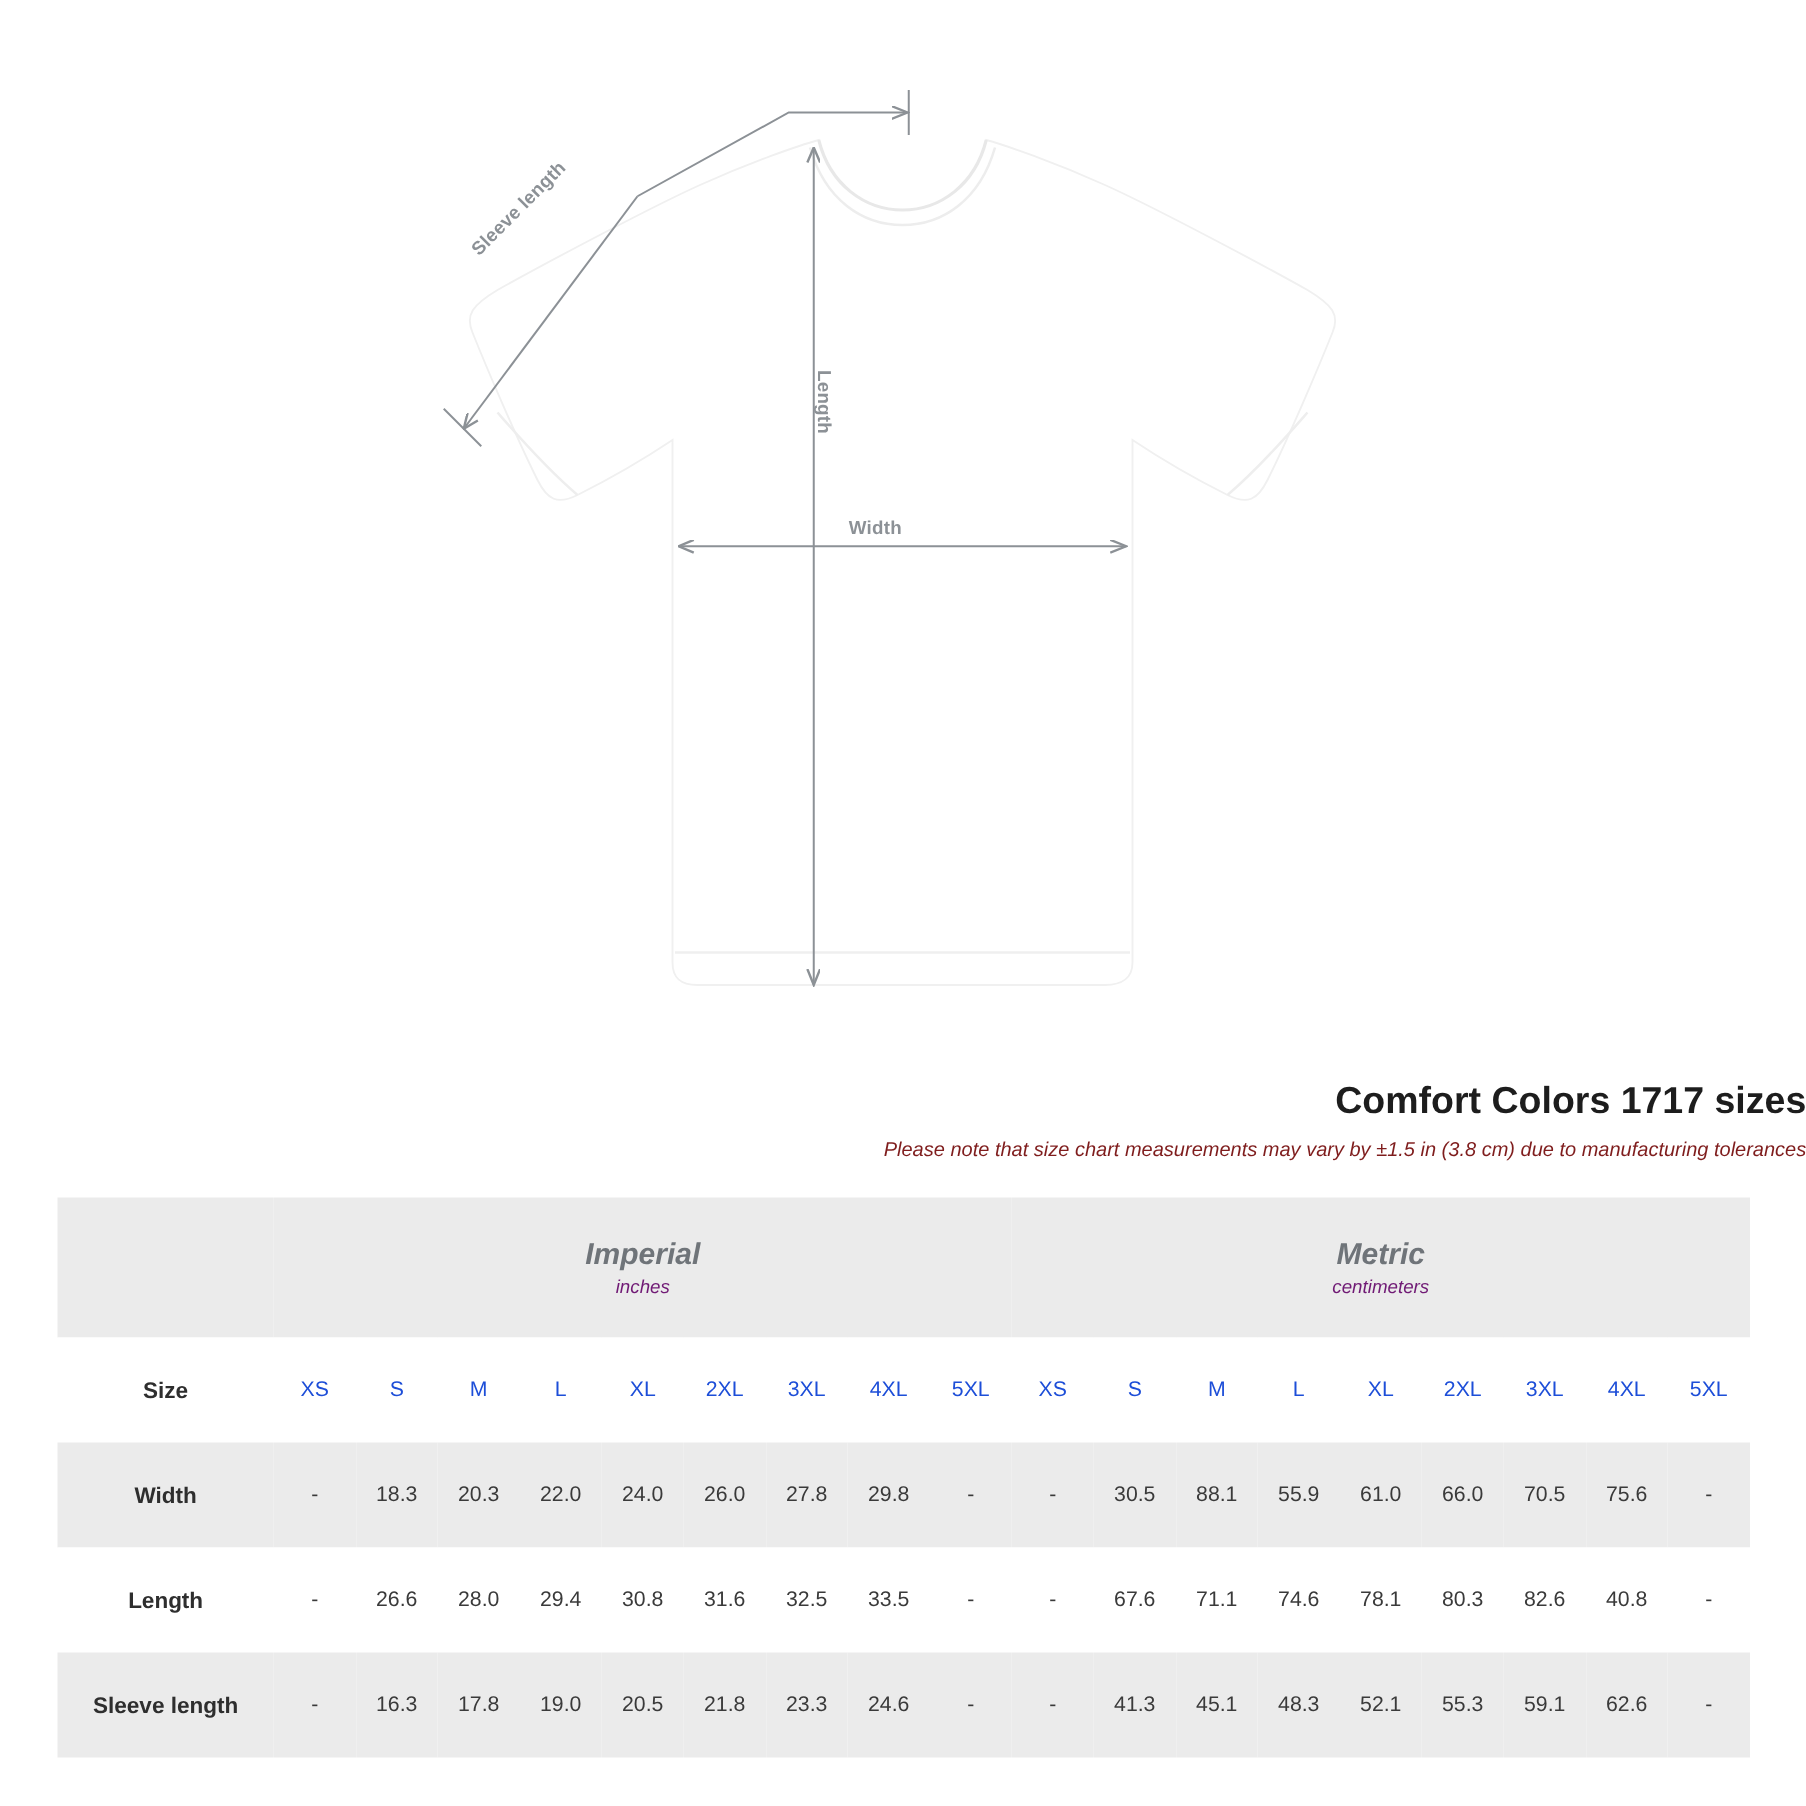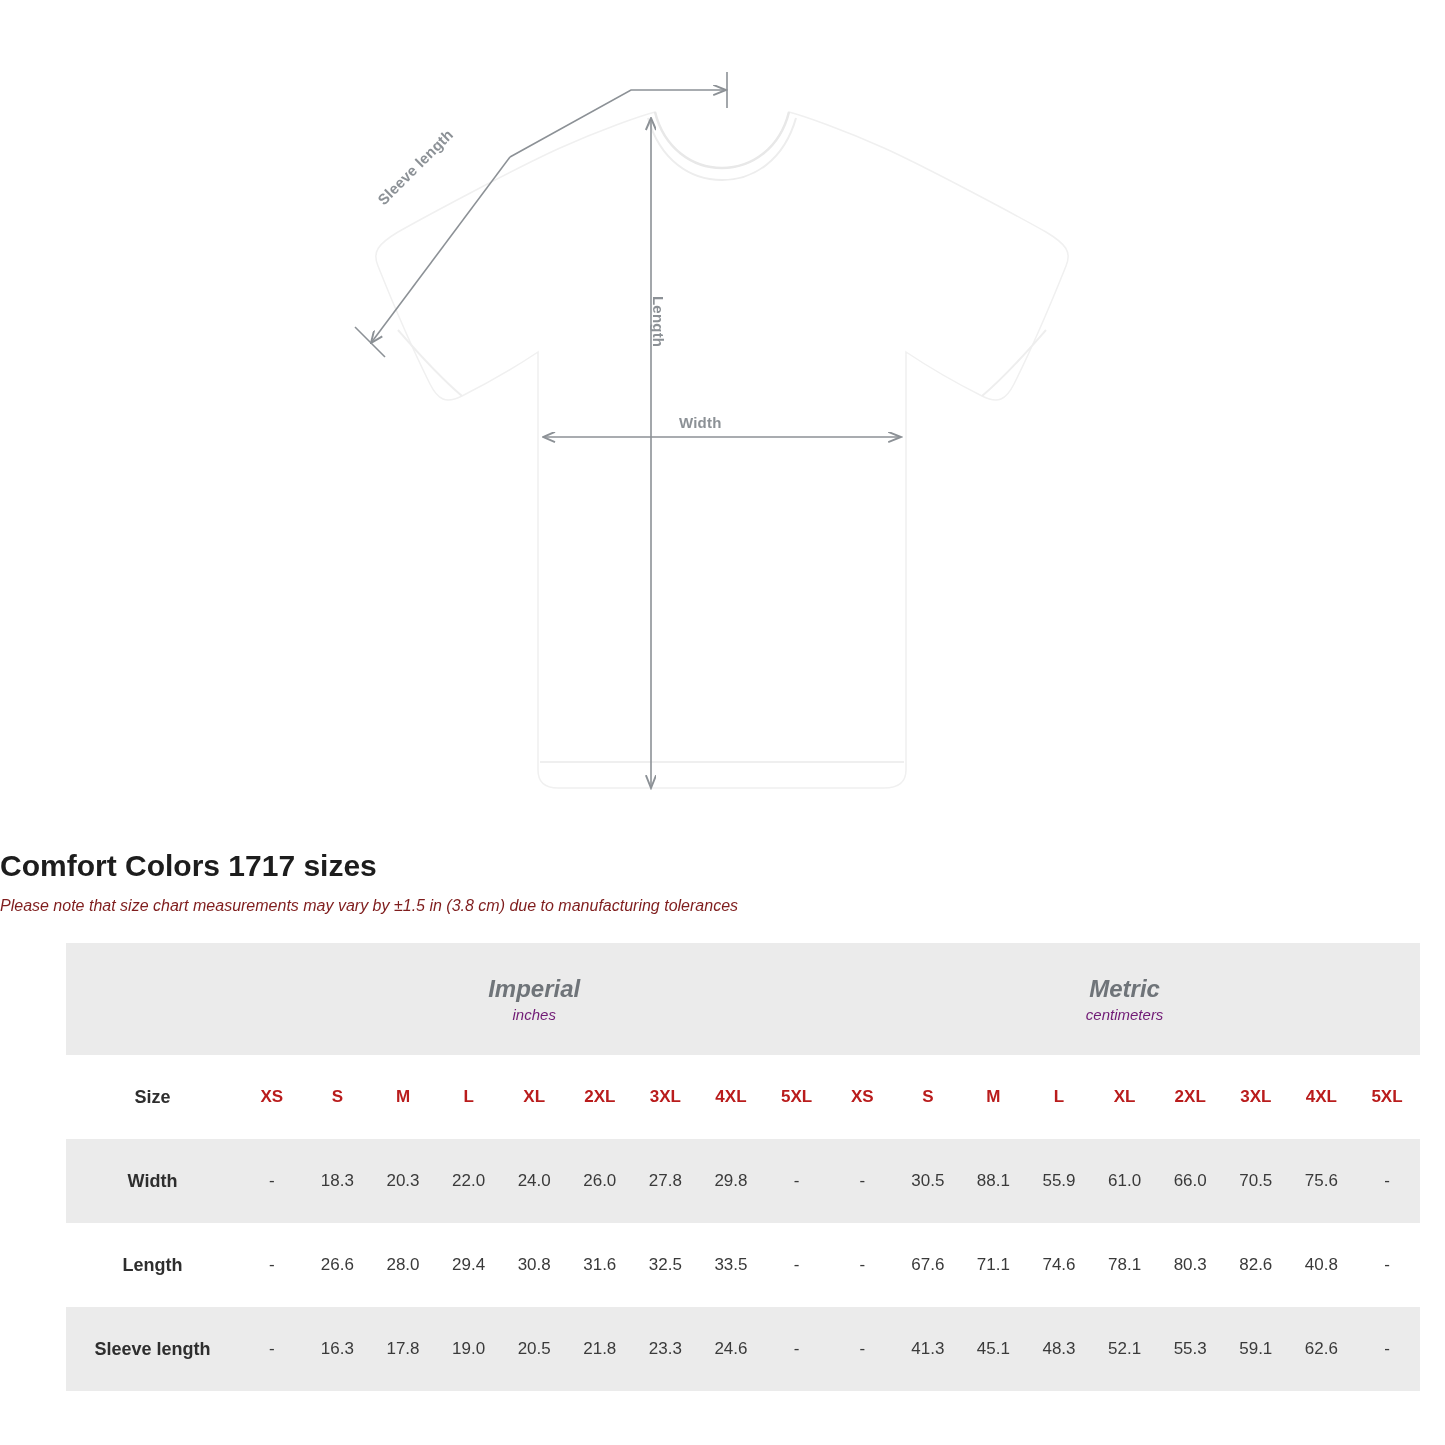--- a/index.html
+++ b/index.html
@@ -51,41 +51,40 @@
   .label-sleeve {
     left: 374px;
     top: 196px;
     transform: rotate(-45deg);
     transform-origin: left top;
     white-space: nowrap;
   }
 
   
   .title-block {
-    text-align: left;
-    margin-top: 19px;
+    text-align: right;
+    margin-top: 34px;
   }
   .chart-title {
     font-size: 30px;
     font-weight: bold;
     color: #1d1d1d;
     margin: 0;
   }
   .chart-note {
     font-size: 16px;
     font-style: italic;
     color: #7f1d1d;
     margin: 14px 0 0 0;
   }
 
   
   .table-wrap {
     margin-top: 28px;
     padding: 0 46px;
-    margin-left: 20px;
   }
   table.size-table {
     width: 1353px;
     border-collapse: collapse;
     table-layout: fixed;
   }
   table.size-table td, table.size-table th {
     border: none;
     text-align: center;
     vertical-align: middle;
@@ -106,22 +105,22 @@
   .unit-sub {
     font-size: 15px;
     font-style: italic;
     color: #701a75;
     margin-top: 4px;
   }
   .hdr-row td {
     background: #ffffff;
     height: 82px;
     font-size: 17px;
-    font-weight: bold;
-    color: #b91c1c;
+    font-weight: normal;
+    color: #1d4ed8;
   }
   .hdr-row td.rowhead {
     font-size: 18px;
   }
   .data-row td {
     height: 82px;
     font-size: 17px;
     color: #3a3a3a;
   }
   .data-row.shade td {

